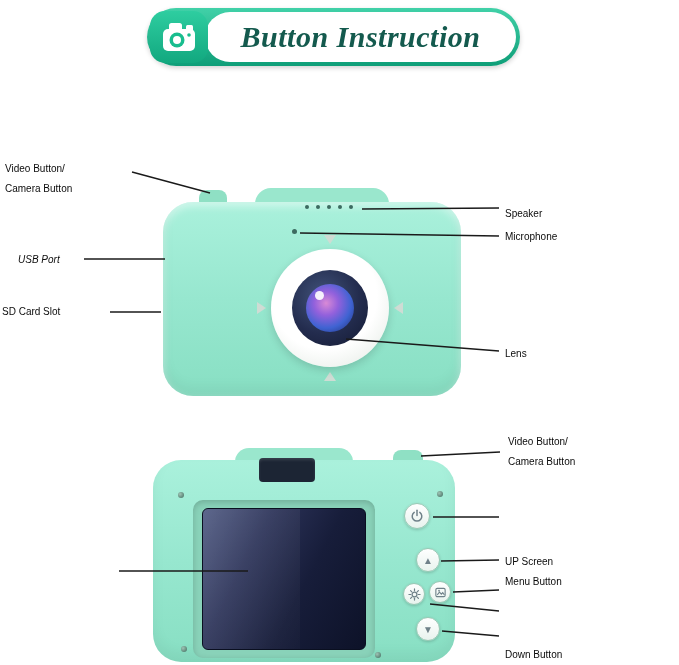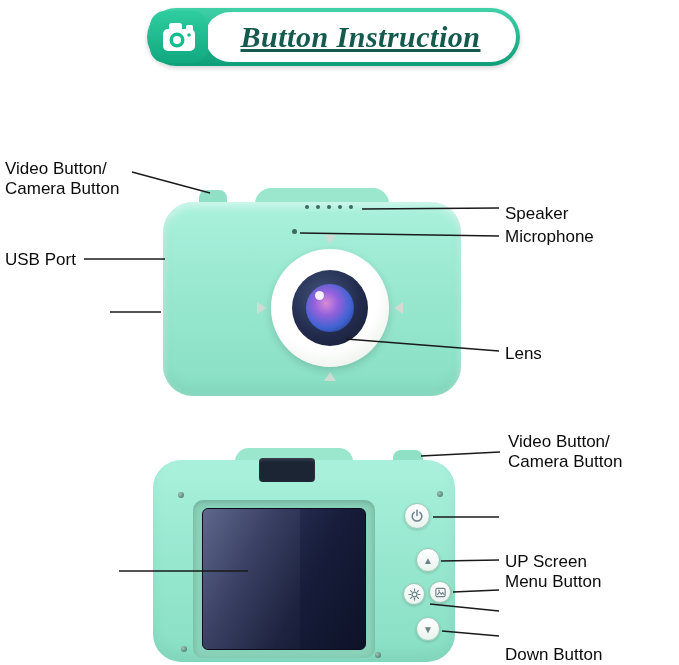--- a/index.html
+++ b/index.html
@@ -1,30 +1,30 @@
 <!DOCTYPE html>
 <html><head>
 <meta charset="utf-8">
 <style>
   * { margin:0; padding:0; box-sizing:border-box; }
   html,body { background:#ffffff; }
   body { font-family:"Liberation Sans", sans-serif; }
   .canvas { position:relative; width:679px; height:665px; background:#ffffff; overflow:hidden; }
 
   
-  .lbl { position:absolute; font-size:17px; color:#0b0b0b; white-space:nowrap; line-height:20px; }
+  .lbl { position:absolute; font-size:10px; color:#0b0b0b; white-space:nowrap; line-height:20px; }
   .lbl.two { white-space:pre-line; }
 
   
   .banner { position:absolute; left:147px; top:8px; width:373px; height:58px; border-radius:29px;
             background:linear-gradient(180deg,#41d1a8,#0e9e78); box-shadow:0 2px 5px rgba(0,0,0,.18); }
   .banner-inner { position:absolute; left:58px; top:4px; right:4px; bottom:4px; background:#ffffff;
                   border-radius:25px; display:flex; align-items:center; justify-content:center; }
   .banner-title { font-family:"Liberation Serif", serif; font-weight:bold; font-style:italic;
-                  font-size:30px; color:#145a4e; letter-spacing:.5px;text-decoration:underline; }
+                  font-size:30px; color:#145a4e; letter-spacing:.5px; }
   .banner-icon { position:absolute; left:3px; top:3px; width:58px; height:52px; border-radius:15px;
                  background:linear-gradient(180deg,#2ecda0,#12a87f); display:flex; align-items:center; justify-content:center; }
 
   
   .cam-front { position:absolute; left:163px; top:188px; width:298px; height:210px; }
   .cf-hump { position:absolute; left:92px; top:0; width:134px; height:36px; background:#9ae7cd; border-radius:16px 16px 0 0; }
   .cf-nub { position:absolute; left:36px; top:2px; width:28px; height:16px; background:#8fe0c4; border-radius:8px 8px 0 0; }
   .cf-body { position:absolute; left:0; top:14px; width:298px; height:194px; border-radius:30px;
              background:linear-gradient(180deg,#aaf1dc 0%,#97e7cf 50%,#88dfc3 100%);
              box-shadow: inset 0 -8px 14px rgba(0,0,0,.05), inset 0 4px 8px rgba(255,255,255,.5); }
@@ -178,21 +178,22 @@
       <line x1="441" y1="561" x2="499" y2="560"></line>
       <line x1="453" y1="592" x2="499" y2="590"></line>
       <line x1="430" y1="604" x2="499" y2="611"></line>
       <line x1="442" y1="631" x2="499" y2="636"></line>
       <line x1="119" y1="571" x2="248" y2="571"></line>
     </g>
   </svg>
 
   <div class="lbl two" style="left:5px; top:159px;">Video Button/
 Camera Button</div>
-  <div class="lbl" style="left:5px; top:250px;">USB Port</div>
+  <div class="lbl" style="left:18px; top:250px;font-style:italic;">USB Port</div>
+  <div class="lbl" style="left:2px; top:302px;">SD Card Slot</div>
   <div class="lbl" style="left:505px; top:204px;">Speaker</div>
   <div class="lbl" style="left:505px; top:227px;">Microphone</div>
   <div class="lbl" style="left:505px; top:344px;">Lens</div>
 
   <div class="lbl two" style="left:508px; top:432px;">Video Button/
 Camera Button</div>
   <div class="lbl" style="left:505px; top:552px;">UP Screen</div>
   <div class="lbl" style="left:505px; top:572px;">Menu Button</div>
   <div class="lbl" style="left:505px; top:627px;margin-top:18px;">Down Button</div>
 

